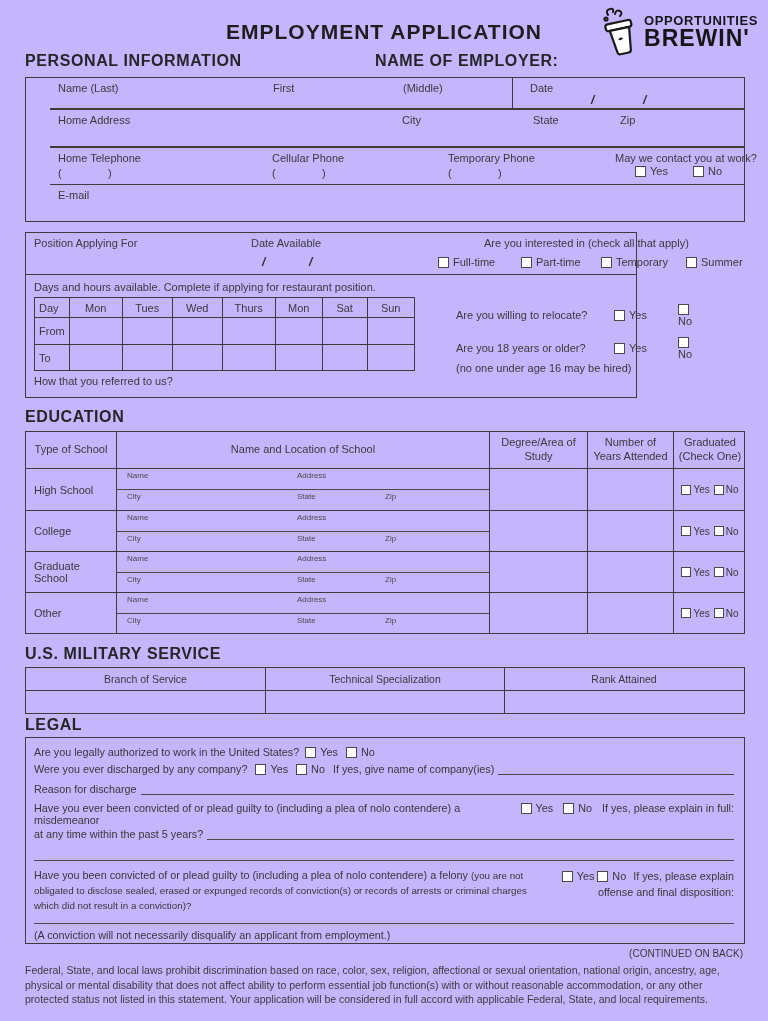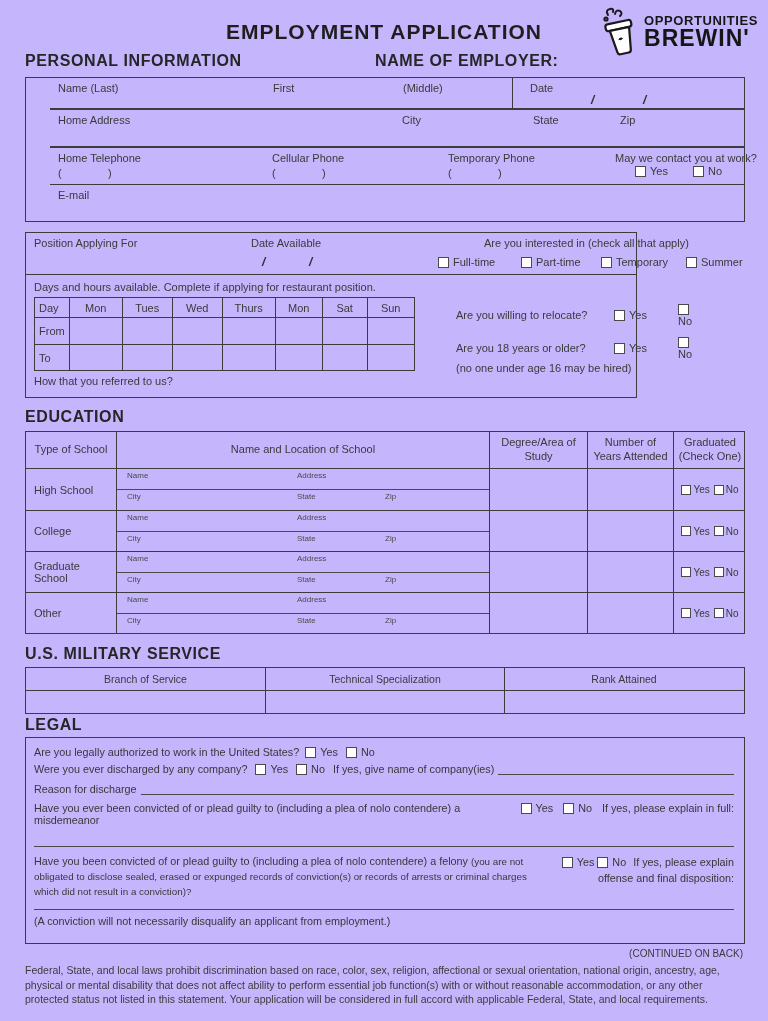--- a/index.html
+++ b/index.html
@@ -396,20 +396,24 @@
     </div>
 
     <div class="lq3a">
       <span class="q">Have you ever been convicted of or plead guilty to (including a plea of nolo contendere) a misdemeanor</span>
       <span class="cbl-group">
         <span class="cbl"><span class="cb"></span><span>Yes</span></span>
         <span class="cbl"><span class="cb"></span><span>No</span></span>
         <span>If yes, please explain in full:</span>
       </span>
     </div>
+    <div class="lq3b">
+      <span class="q">at any time within the past 5 years?</span>
+      <span class="uline"></span>
+    </div>
 
     <div class="blankline bl1"></div>
 
     <div class="lq4">
       <div class="left q">
         <span>Have you been convicted of or plead guilty to (including a plea of nolo contendere) a felony</span>
         <span class="paren">(you are not obligated to disclose sealed, erased or expunged records of conviction(s) or records of arrests or criminal charges which did not result in a conviction)?</span>
       </div>
       <div class="right">
         <div>

